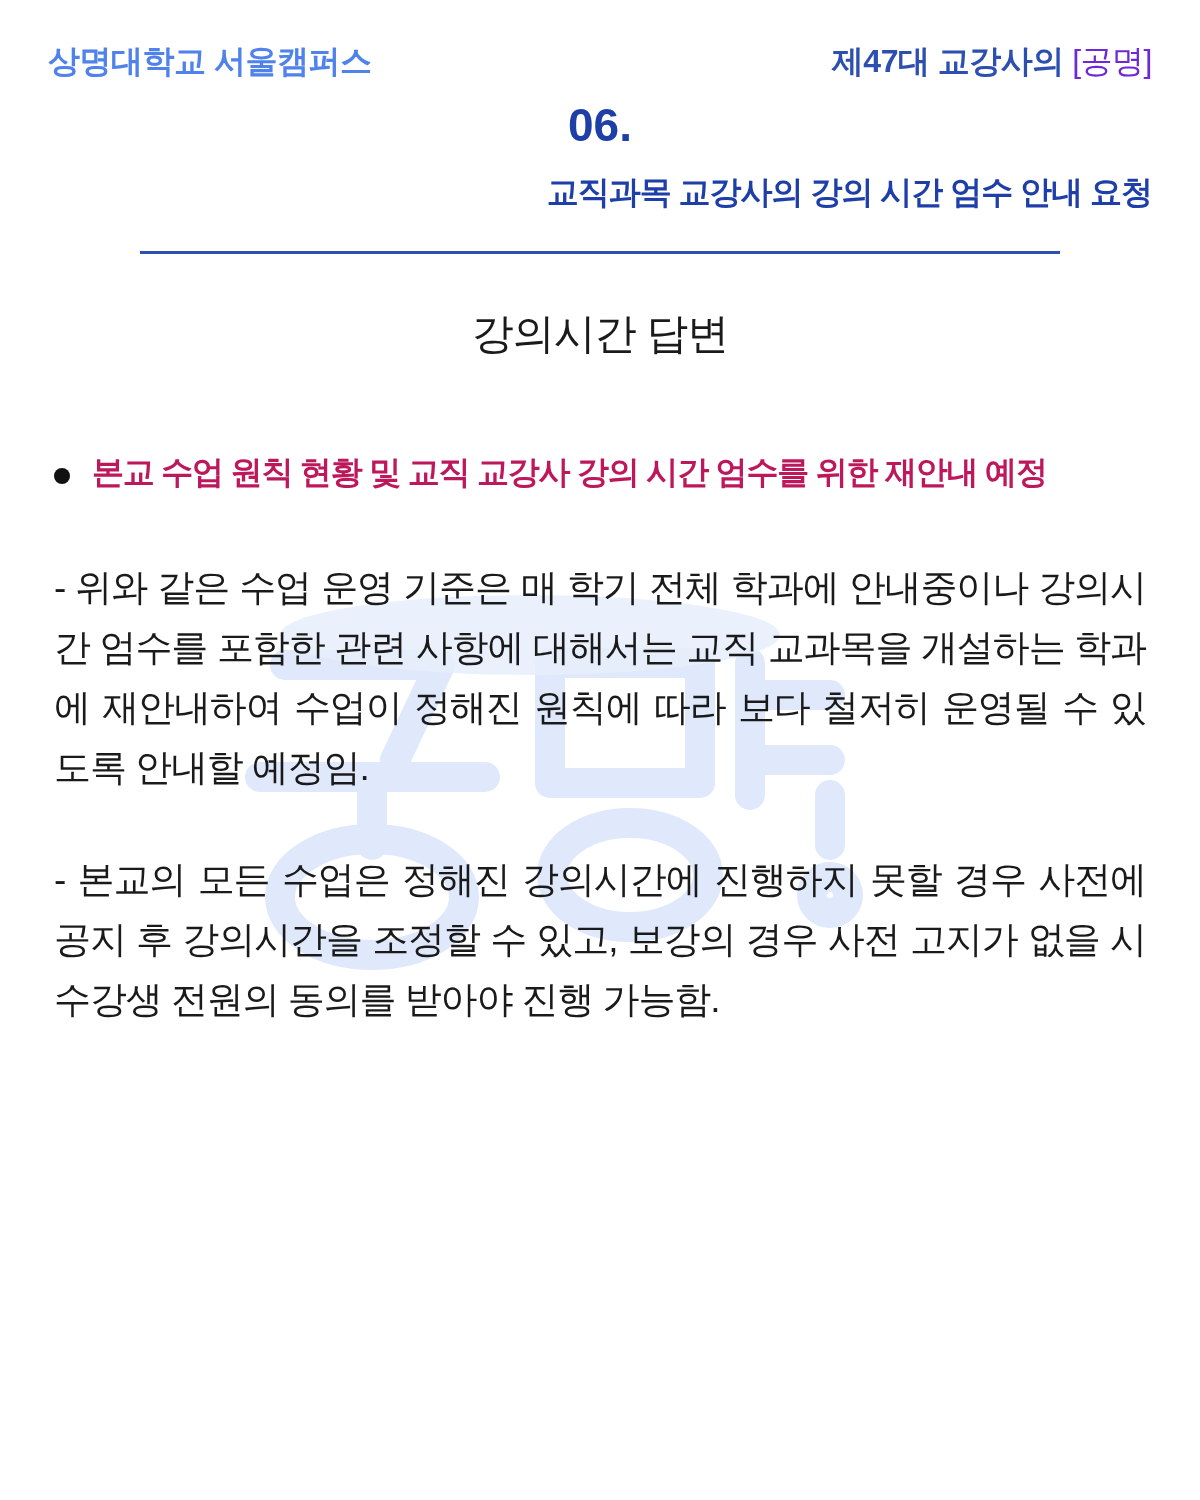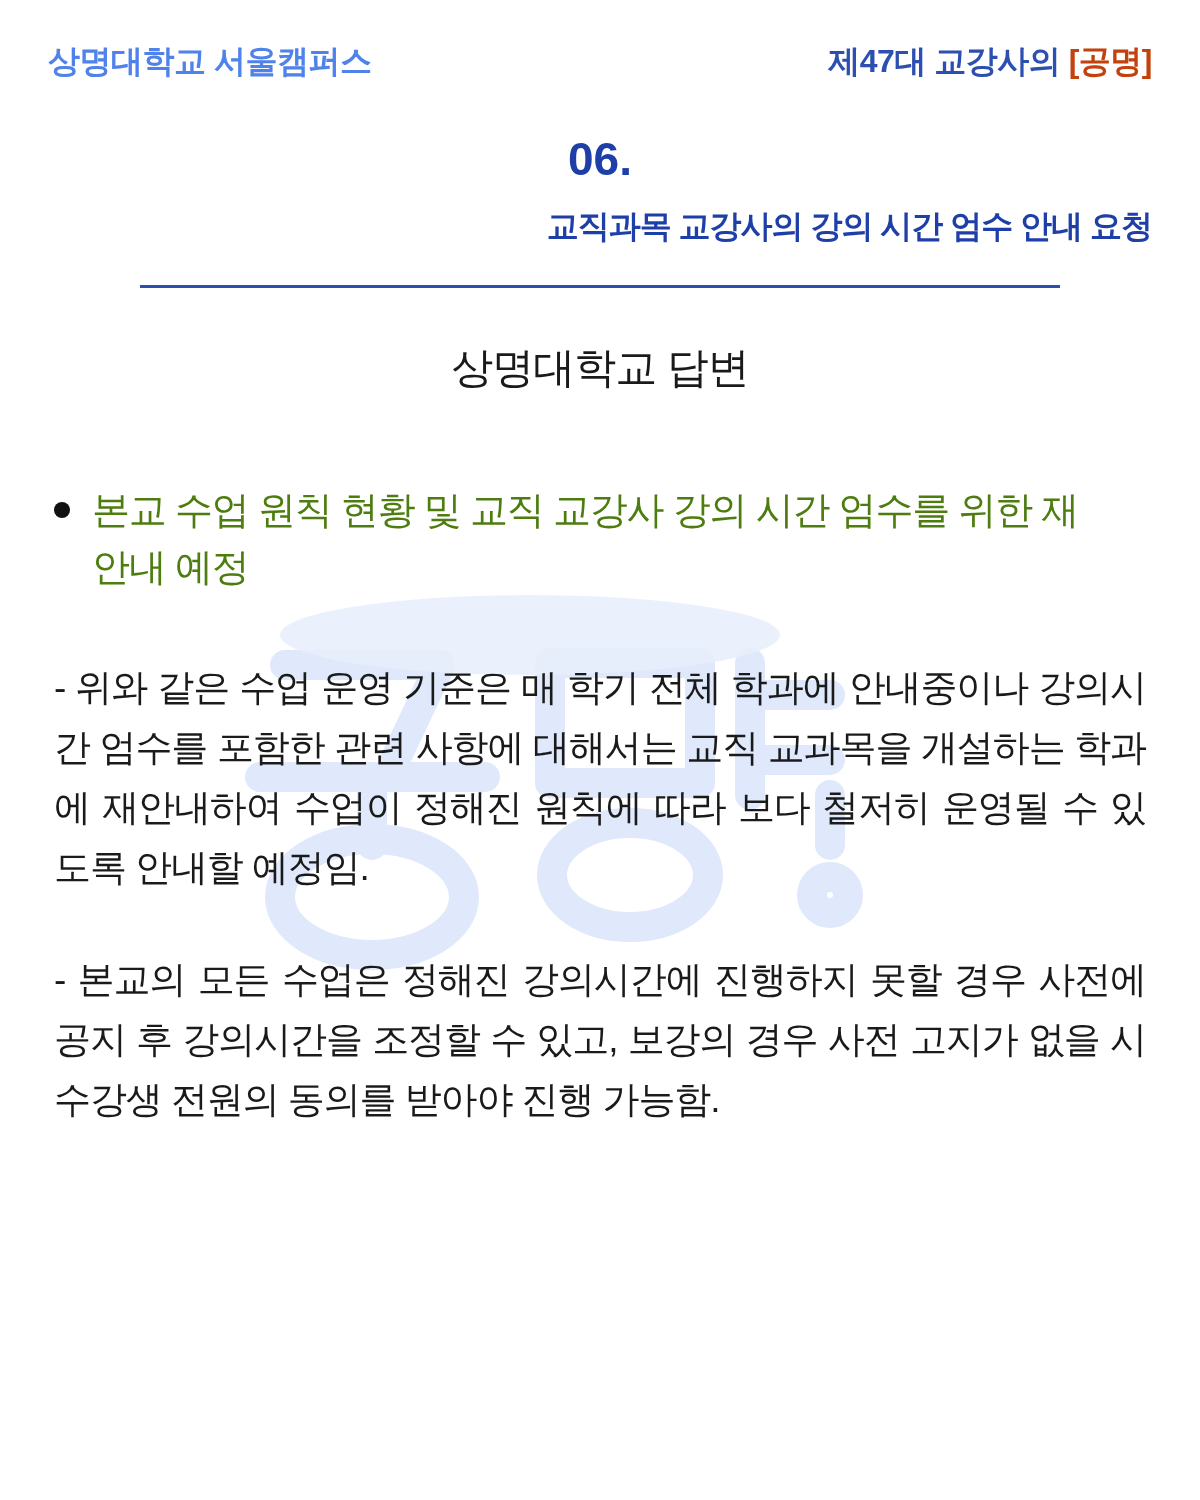--- a/index.html
+++ b/index.html
@@ -52,27 +52,26 @@
     letter-spacing: -0.5px;
   }
   .header-right {
     font-size: 32px;
     font-weight: bold;
     color: #2c4fb0;
     letter-spacing: -0.5px;
     white-space: nowrap;
   }
   .header-right .brand {
-    color: #c2410c;
-    font-weight: bold;
+    color: #6d28d9;
+    font-weight: normal;
   }
 
   
   .title-block {
-    margin-top: 34px;
     text-align: center;
   }
   .title-number {
     font-size: 46px;
     font-weight: bold;
     color: #1f3fa8;
     line-height: 1.1;
   }
   .title-main {
     margin-top: 22px;
@@ -111,23 +110,23 @@
   }
   .bullet-dot {
     flex: 0 0 auto;
     width: 16px;
     height: 16px;
     border-radius: 50%;
     background: #111111;
     margin-top: 20px;
   }
   .bullet-text {
-    font-size: 38px;
-    font-weight: normal;
-    color: #4d7c0f;
+    font-size: 32px;
+    font-weight: bold;
+    color: #be185d;
     line-height: 1.5;
     letter-spacing: -1.2px;
     max-width: 1020px;
   }
 
   .para {
     margin-top: 52px;
     font-size: 37px;
     color: #1a1a1a;
     line-height: 1.62;
@@ -177,21 +176,21 @@
       <span>제47대 교강사의 </span><span class="brand">[공명]</span>
     </div>
   </div>
 
   <div class="title-block">
     <div class="title-number">06.</div>
     <div class="title-main">교직과목 교강사의 강의 시간 엄수 안내 요청</div>
     <div class="divider"></div>
   </div>
 
-  <div class="subtitle">상명대학교 답변</div>
+  <div class="subtitle">강의시간 답변</div>
 
   <div class="body-area">
 
     <div class="bullet-row">
       <div class="bullet-dot"></div>
       <div class="bullet-text">본교 수업 원칙 현황 및 교직 교강사 강의 시간 엄수를 위한 재안내 예정</div>
     </div>
 
     <div class="para second">- 위와 같은 수업 운영 기준은 매 학기 전체 학과에 안내중이나 강의시간 엄수를 포함한 관련 사항에 대해서는 교직 교과목을 개설하는 학과에 재안내하여 수업이 정해진 원칙에 따라 보다 철저히 운영될 수 있도록 안내할 예정임.</div>
 

